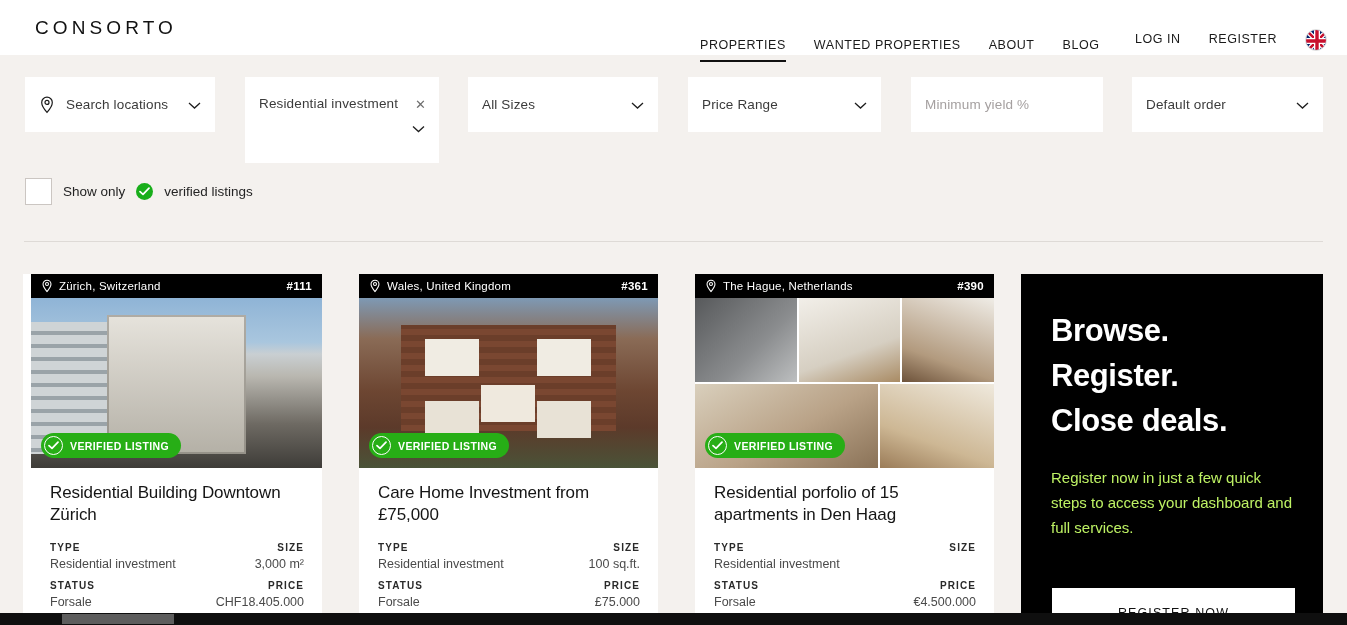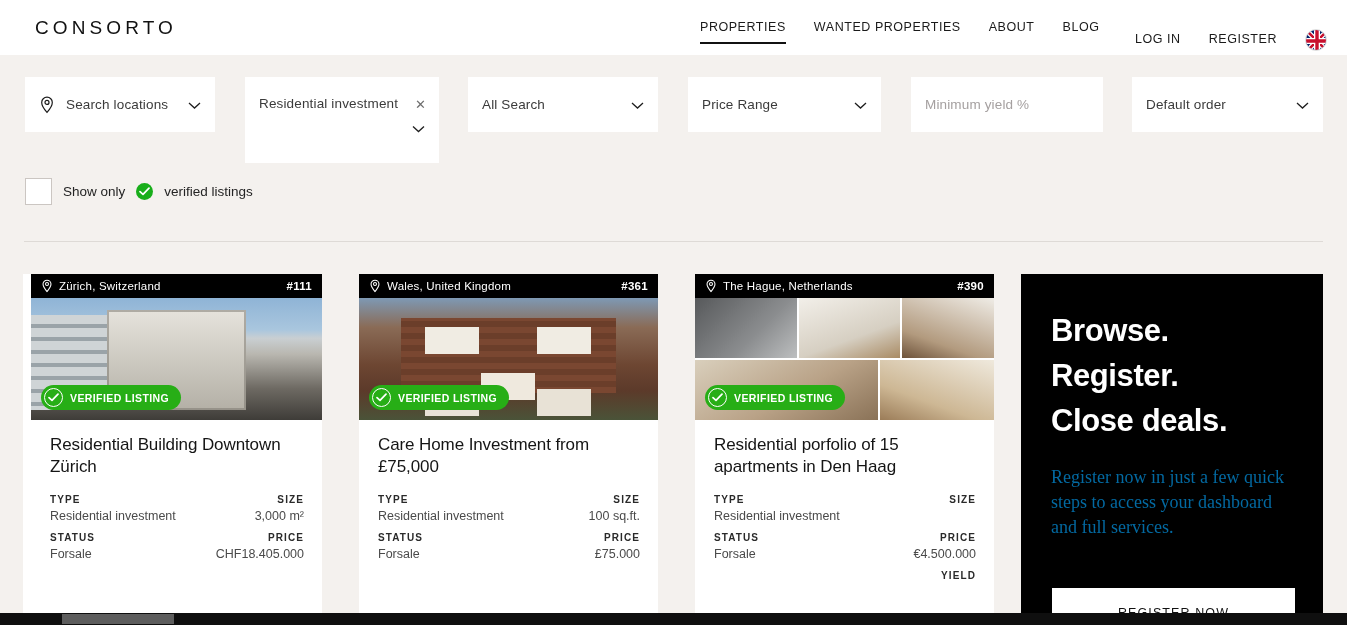--- a/index.html
+++ b/index.html
@@ -17,21 +17,21 @@
     height: 55px; background: #ffffff;
     display: flex; align-items: center;
     padding: 0 24px 0 26px;
     position: relative;
   }
   .logo {
     font-size: 19px; font-weight: 400;
     letter-spacing: 4.1px; color: #111; margin-left: 9px;
   }
   .nav {
-    position: absolute; left: 700px; top: 0;
+    position: absolute; left: 700px; top: 18px;
     height: 55px; display: flex; align-items: center; gap: 0;
   }
   .nav-item {
     font-size: 12.5px; letter-spacing: 0.55px; color: #1a1a1a;
     margin-right: 28px; position: relative; cursor: pointer;
     padding-bottom: 2px; white-space: nowrap;
   }
   .nav-item.active::after {
     content: ""; position: absolute; left: 0; right: 0; bottom: -8px;
     height: 1.5px; background: #111;
@@ -105,21 +105,21 @@
 
   .card-imgbar {
     position: relative; height: 24px; background: #000; color: #fff;
     display: flex; align-items: center; padding: 0 10px;
     font-size: 11.5px; letter-spacing: 0.2px; z-index: 3;
   }
   .card-imgbar .pin-w { width: 12px; height: 14px; margin-right: 6px; flex: none; }
   .card-imgbar .idnum {
     margin-left: auto; font-weight: bold; font-size: 11.5px; letter-spacing: 0.3px;
   }
-  .card-photo { position: relative; height: 122px; overflow: hidden; }
+  .card-photo { position: relative; height: 170px; overflow: hidden; }
   .badge {
     position: absolute; left: 10px; bottom: 10px; z-index: 4;
     background: #27ae16; border-radius: 14px; height: 25px;
     display: flex; align-items: center; padding: 0 12px 0 3px; gap: 7px;
   }
   .badge .ring {
     width: 19px; height: 19px; border-radius: 50%;
     border: 1.6px solid #fff; display: flex;
     align-items: center; justify-content: center; flex: none;
   }
@@ -183,21 +183,21 @@
   .promo {
     position: absolute; top: 274px; left: 1021px;
     width: 302px; height: 351px; background: #000; color: #fff;
     padding: 34px 30px 0 30px;
   }
   .promo h2 {
     font-size: 31px; line-height: 45px; font-weight: bold;
     letter-spacing: -0.4px; color: #fff;
   }
   .promo p {
-    margin-top: 22px; font-size: 18px; line-height: 25px; color: #0369a1; font-family: Liberation Serif, serif;
+    margin-top: 22px; font-size: 15px; line-height: 25px; color: #bef264;
   }
   .promo-btn {
     position: absolute; left: 31px; top: 314px; width: 243px; height: 58px;
     background: #fff; color: #111; display: flex; flex-direction: column;
     align-items: center; justify-content: flex-start; padding-top: 15px;
     font-size: 12.5px; letter-spacing: 1.1px; line-height: 20px;
     cursor: pointer; text-align: center;
   }
 
   
@@ -261,21 +261,21 @@
       <span class="label">Residential investment</span>
       <span class="xmark">✕</span>
       <span class="chev">
         <svg width="13" height="8" viewBox="0 0 13 8">
             <path d="M1 1.5 L6.5 6.5 L12 1.5" fill="none" stroke="#1f1f1f" stroke-width="1.3"></path>
           </svg>
       </span>
     </div>
 
     <div class="fbox" id="f-size">
-      <span class="label">All Search</span>
+      <span class="label">All Sizes</span>
       <span class="chev">
         <svg width="13" height="8" viewBox="0 0 13 8">
             <path d="M1 1.5 L6.5 6.5 L12 1.5" fill="none" stroke="#1f1f1f" stroke-width="1.3"></path>
           </svg>
       </span>
     </div>
 
     <div class="fbox" id="f-price">
       <span class="label">Price Range</span>
       <span class="chev">

